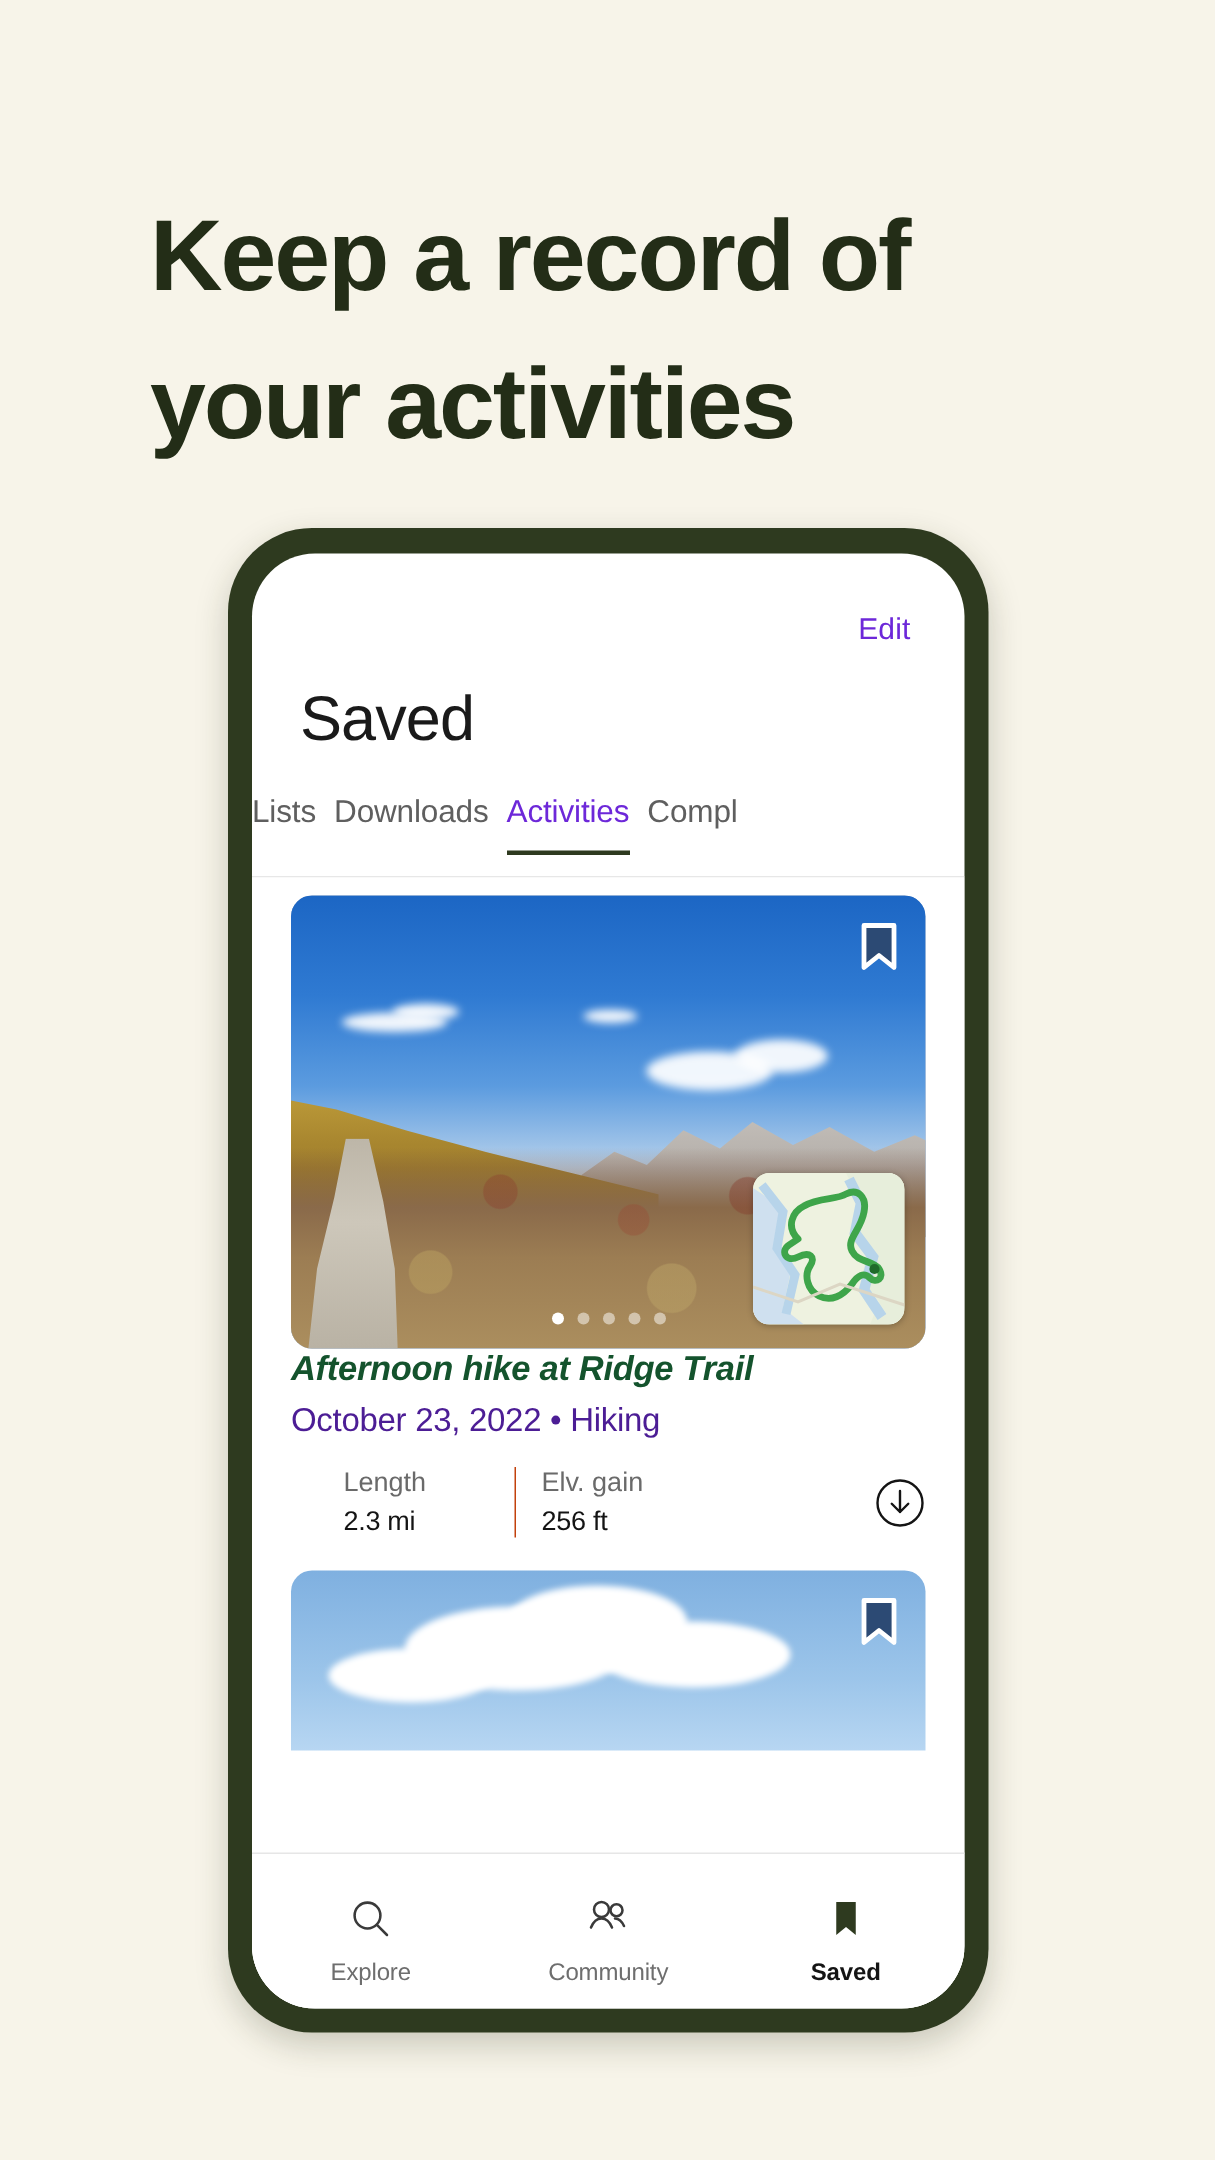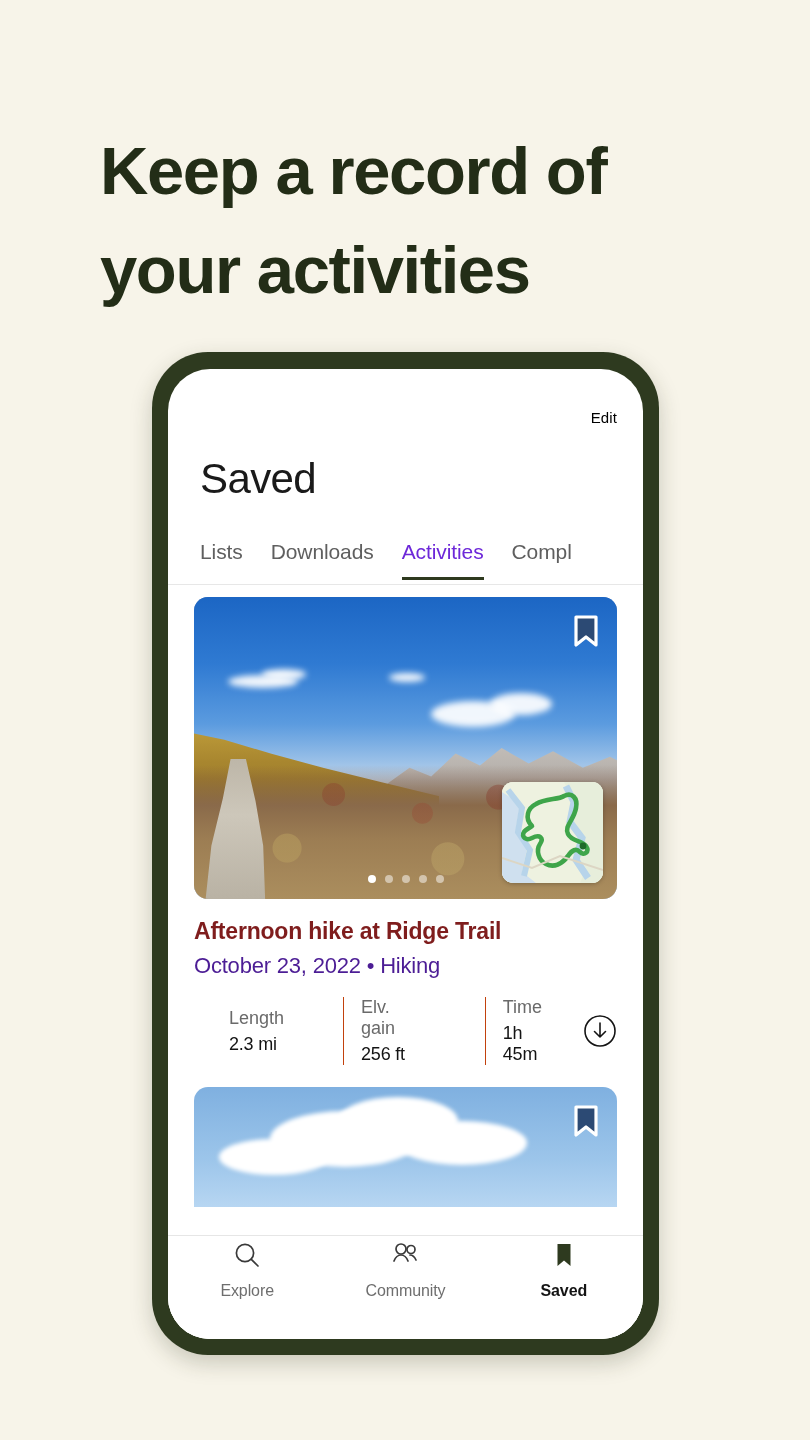--- a/index.html
+++ b/index.html
@@ -45,46 +45,45 @@
     background: #ffffff;
     border-radius: 42px;
     overflow: hidden;
     position: relative;
   }
 
   
   .edit-row {
     position: absolute;
     top: 40px;
-    right: 26px;
-    font-size: 15px;
-    color: #000000;
+    right: 36px;
+    font-size: 20px;
+    color: #6d28d9;
     letter-spacing: 0.1px;
   }
   .screen-title {
     position: absolute;
     top: 86px;
     left: 32px;
     font-size: 42px;
     font-weight: 400;
     color: #1a1a1a;
     letter-spacing: -0.6px;
   }
 
   
   .tabs {
     position: absolute;
-    top: 171px;
+    top: 161px;
     left: 0;
     width: 100%;
     height: 54px;
     display: flex;
     align-items: flex-start;
-    padding-left: 32px;
-    gap: 28px;
+    gap: 12px;
     overflow: hidden;
     white-space: nowrap;
   }
   .tab {
     font-size: 21px;
     color: #5f5f5f;
     padding-bottom: 16px;
     position: relative;
     flex: 0 0 auto;
     letter-spacing: -0.1px;
@@ -218,25 +217,25 @@
   .dots {
     position: absolute;
     left: 0; right: 0; bottom: 16px;
     display: flex; justify-content: center; gap: 9px;
   }
   .dot { width: 8px; height: 8px; border-radius: 50%; background: rgba(255,255,255,0.5); }
   .dot.active { background: #ffffff; }
 
   
   .card-title {
-    margin-top: 19px;
     font-size: 23px;
     font-weight: 700;
-    color: #7f1d1d;
+    color: #14532d;
     letter-spacing: -0.2px;
+    font-style: italic;
   }
   .card-sub {
     margin-top: 8px;
     font-size: 22px;
     color: #4c1d95;
     letter-spacing: -0.2px;
   }
   .stats-row {
     margin-top: 18px;
     display: flex;
@@ -270,21 +269,21 @@
 
   
   .bottom-nav {
     position: absolute;
     left: 0; right: 0; bottom: 0;
     height: 104px;
     background: #ffffff;
     border-top: 1px solid #e6e6e6;
     display: flex;
     align-items: flex-start;
-    padding-top: 4px;
+    padding-top: 28px;
   }
   .nav-item {
     flex: 1;
     display: flex;
     flex-direction: column;
     align-items: center;
     gap: 8px;
     cursor: pointer;
   }
   .nav-label { font-size: 16px; color: #6e6e6e; letter-spacing: -0.1px; }
@@ -361,24 +360,20 @@
 
         <div class="stats-row">
           <div class="stat">
             <div class="stat-label">Length</div>
             <div class="stat-value">2.3 mi</div>
           </div>
           <div class="stat">
             <div class="stat-label">Elv. gain</div>
             <div class="stat-value">256 ft</div>
           </div>
-          <div class="stat">
-            <div class="stat-label">Time</div>
-            <div class="stat-value">1h 45m</div>
-          </div>
           <div class="download-btn">
             <svg viewBox="0 0 34 34" width="34" height="34" aria-hidden="true">
               <circle cx="17" cy="17" r="15" fill="none" stroke="#141414" stroke-width="1.6"></circle>
               <path d="M17 9v14M11.5 17.5L17 23l5.5-5.5" fill="none" stroke="#141414" stroke-width="1.6" stroke-linecap="round" stroke-linejoin="round"></path>
             </svg>
           </div>
         </div>
       </div>
 
       <div class="card2">

